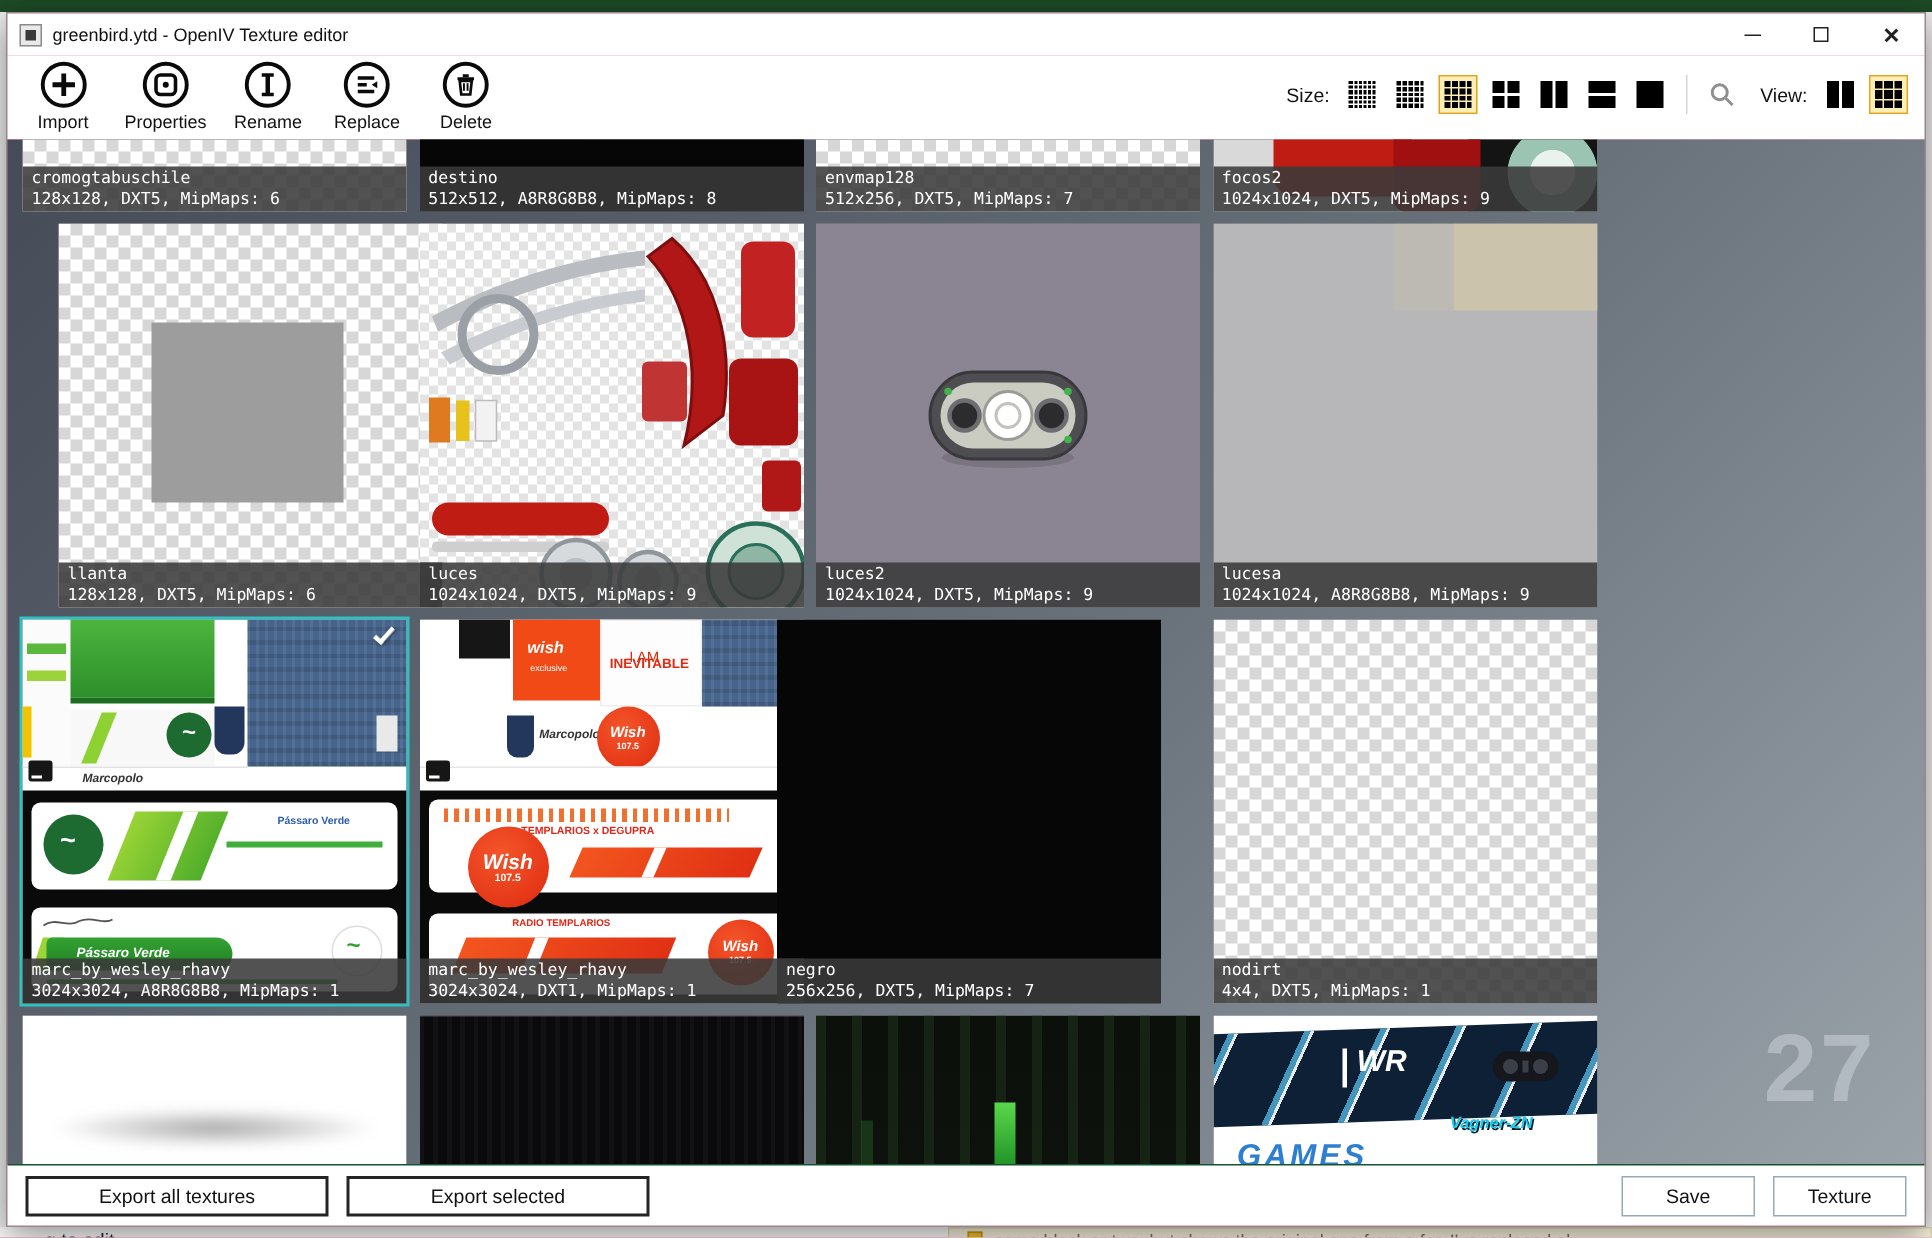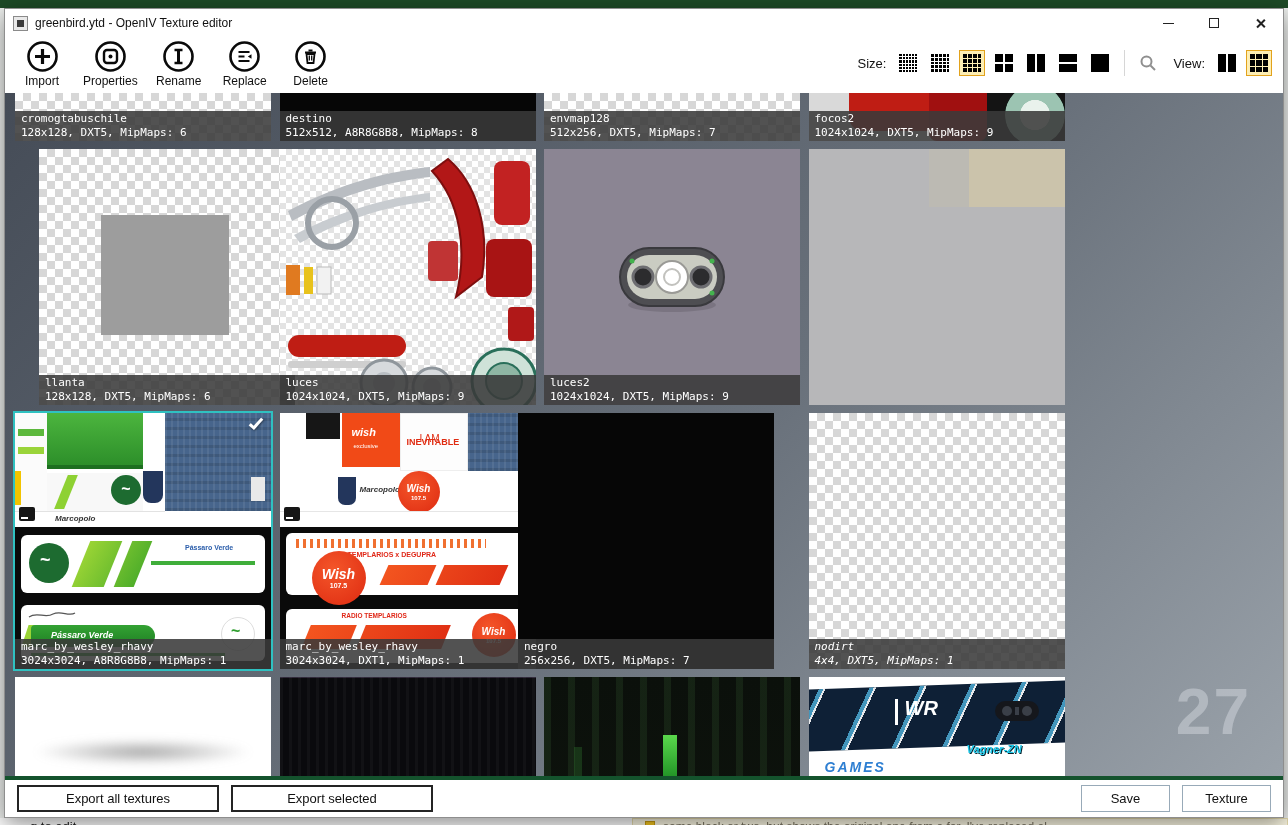--- a/index.html
+++ b/index.html
@@ -82,21 +82,21 @@
   .eq{background:repeating-linear-gradient(90deg,#f07030 0 3px,rgba(0,0,0,0) 3px 7px);}
 
   .label{position:absolute;left:0;right:0;bottom:0;height:30px;background:rgba(58,58,58,.88);color:#fff;
     font-family:"DejaVu Sans Mono",monospace;font-size:11px;line-height:14px;padding:1px 6px;z-index:4;}
   .check{position:absolute;top:6px;right:8px;width:14px;height:7px;border-left:3px solid #fff;border-bottom:3px solid #fff;
     transform:rotate(-48deg);z-index:5;filter:drop-shadow(0 1px 1px rgba(0,0,0,.5));}
   .badge{position:absolute;left:4px;top:94px;width:16px;height:14px;background:#161616;border-radius:2px;z-index:5;}
   .badge:after{content:"";position:absolute;left:2px;bottom:2px;width:7px;height:2px;background:#fff;}
 
   
-  .footer{height:41px;border-top:4px solid #14532d;display:flex;align-items:center;background:#fff;
+  .footer{height:41px;border-top:1px solid #14532d;display:flex;align-items:center;background:#fff;
     padding:0 12px;gap:12px;flex:0 0 auto;}
   .btn{height:27px;background:#fff;font-size:13px;font-family:"Liberation Sans",sans-serif;color:#111;cursor:default;}
   .btn.heavy{width:202px;border:2px solid #242424;}
   .btn.small{width:89px;border:1px solid #98aab8;}
   .spacer{flex:1;}
 </style>
 </head>
 <body>
 
 <div class="desktop-top"></div>
@@ -384,20 +384,24 @@
     </svg></div>
         <div class="label">
           <div>luces2</div>
           <div>1024x1024, DXT5, MipMaps: 9</div>
         </div>
       </div>
       <div class="tile" style="left: 803.5px; top: 56px;">
         <div class="art a-lucesa">
           <div class="abs" style="right:0;top:0;width:96px;height:58px;background:#cbc3ab"></div>
           <div class="abs" style="right:96px;top:0;width:40px;height:58px;background:#c2bead;opacity:.5"></div>
+        </div>
+        <div class="label">
+          <div>lucesa</div>
+          <div>1024x1024, A8R8G8B8, MipMaps: 9</div>
         </div>
       </div>
       <div class="tile sel" style="left: 10px; top: 320px;">
         <div class="art a-white">
     <div class="abs" style="left:0;top:0;width:32px;height:98px;background:#fbfbfb"></div>
     <div class="abs" style="left:3px;top:16px;width:26px;height:7px;background:#5cb83c"></div>
     <div class="abs" style="left:3px;top:34px;width:26px;height:7px;background:#9ad43a"></div>
     <div class="abs" style="left:0;top:58px;width:6px;height:34px;background:#f2c400"></div>
     <div class="abs" style="left:32px;top:0;width:96px;height:56px;background:linear-gradient(#4cb53e,#2d8f2a);border-bottom:4px solid #1d6f20"></div>
     <div class="abs" style="left:32px;top:60px;width:96px;height:38px;background:#f8f8f8"></div>
@@ -476,21 +480,21 @@
           <div>3024x3024, DXT1, MipMaps: 1</div>
         </div>
       </div>
       <div class="tile" style="left: 513px; top: 320px;">
         <div class="art a-black"></div>
         <div class="label">
           <div>negro</div>
           <div>256x256, DXT5, MipMaps: 7</div>
         </div>
       </div>
-      <div class="tile" style="left: 803.5px; top: 320px; font-style: italic;">
+      <div class="tile" style="left: 803.5px; top: 320px;">
         <div class="art a-checker"></div>
         <div class="label">
           <div>nodirt</div>
           <div>4x4, DXT5, MipMaps: 1</div>
         </div>
       </div>
       <div class="tile" style="left: 10px; top: 584px;">
         <div class="art a-whitesoft">
           <div class="abs" style="left:18px;top:62px;width:220px;height:26px;background:radial-gradient(ellipse at 50% 50%,rgba(110,110,110,.6),rgba(110,110,110,0) 70%);filter:blur(4px)"></div>
         </div>
@@ -511,21 +515,21 @@
     </div>
     <div class="abs" style="left:86px;top:22px;width:3px;height:26px;background:#fff"></div>
     <span class="abs" style="left:96px;top:20px;color:#fff;font-weight:bold;font-style:italic;font-size:20px">WR</span>
     <svg class="abs" style="left:182px;top:16px" width="52" height="34" viewBox="0 0 52 34">
       <rect x="4" y="8" width="44" height="20" rx="10" fill="#15171c"></rect>
       <circle cx="16" cy="18" r="5" fill="#3a3f48"></circle>
       <circle cx="36" cy="18" r="5" fill="#3a3f48"></circle>
       <rect x="24" y="14" width="4" height="8" fill="#3a3f48"></rect>
     </svg>
     <span class="abs" style="left:158px;top:66px;color:#19c8ea;font-weight:bold;font-style:italic;font-size:11px;text-shadow:1px 1px 0 #06232e">Vagner-ZN</span>
-    <span class="abs" style="left:16px;top:82px;color:#2e7fd2;font-weight:bold;font-style:italic;font-size:14px;letter-spacing:2px">GAMES</span>
+    <span class="abs" style="left:16px;top:82px;color:#2e7fd2;font-weight:bold;font-style:italic;font-size:21px;letter-spacing:2px">GAMES</span>
         </div>
       </div>
     </div>
 
   <div class="footer">
     <button class="btn heavy">Export all textures</button>
     <button class="btn heavy">Export selected</button>
     <div class="spacer"></div>
     <button class="btn small">Save</button>
     <button class="btn small">Texture</button>

